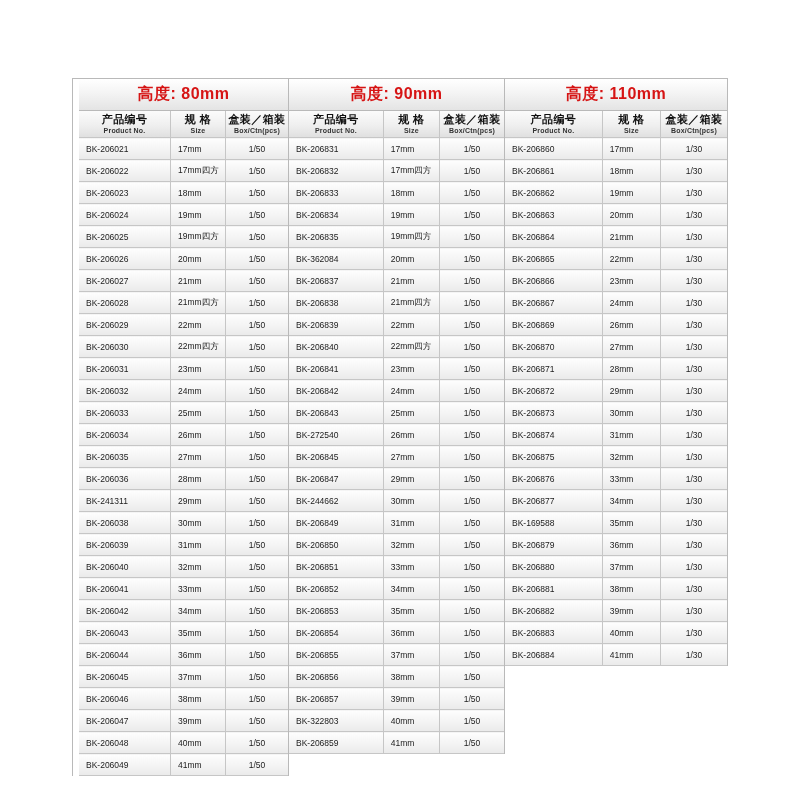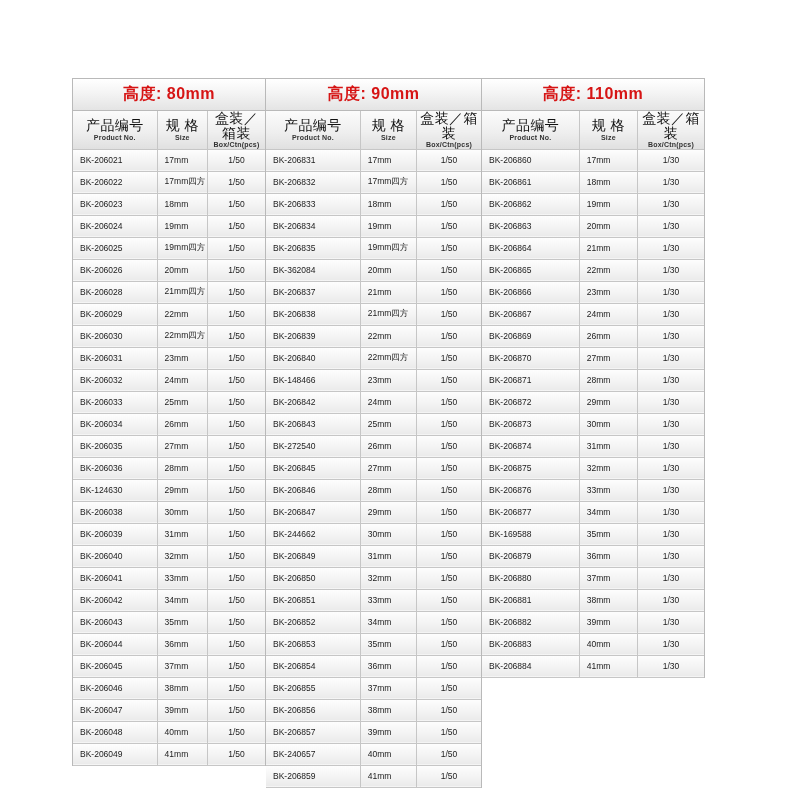--- a/index.html
+++ b/index.html
@@ -21,21 +21,21 @@
     width: 656px;
     display: flex;
     align-items: flex-start;
   }
   .col {
     border-left: 1px solid #b9b9b9;
     border-top: 1px solid #b9b9b9;
     border-right: 1px solid #b9b9b9;
     box-sizing: border-box;
   }
-  .col.c1 { width: 194px; }
+  .col.c1 { width: 217px; padding-left: 6px; }
   .col.c2 { width: 216px; border-left: none; }
   .col.c3 { width: 223px; border-left: none; }
 
   .head {
     height: 31px;
     display: flex;
     align-items: center;
     justify-content: center;
     border-bottom: 1px solid #b9b9b9;
     background: linear-gradient(to bottom, #ffffff 0%, #f4f4f4 45%, #e4e4e4 100%);
@@ -66,22 +66,22 @@
     vertical-align: middle;
   }
   .th-inner {
     display: flex;
     flex-direction: column;
     align-items: center;
     justify-content: center;
     line-height: 1.05;
   }
   .th-cn {
-    font-size: 14px;
-    font-weight: normal;
+    font-size: 11px;
+    font-weight: bold;
     color: #111;
     letter-spacing: .4px;
   }
   .th-en {
     font-size: 7px;
     color: #333;
     letter-spacing: .2px;
     margin-top: 1px;
   }
   tbody tr { height: 21px; }
@@ -200,20 +200,31 @@
             </td>
             <td>
               <div class="cell c-size">20mm</div>
             </td>
             <td>
               <div class="cell c-box">1/50</div>
             </td>
           </tr>
           <tr>
             <td>
+              <div class="cell c-code">BK-206027</div>
+            </td>
+            <td>
+              <div class="cell c-size">21mm</div>
+            </td>
+            <td>
+              <div class="cell c-box">1/50</div>
+            </td>
+          </tr>
+          <tr>
+            <td>
               <div class="cell c-code">BK-206028</div>
             </td>
             <td>
               <div class="cell c-size">21mm四方</div>
             </td>
             <td>
               <div class="cell c-box">1/50</div>
             </td>
           </tr>
           <tr>
@@ -299,21 +310,21 @@
             </td>
             <td>
               <div class="cell c-size">28mm</div>
             </td>
             <td>
               <div class="cell c-box">1/50</div>
             </td>
           </tr>
           <tr>
             <td>
-              <div class="cell c-code">BK-124630</div>
+              <div class="cell c-code">BK-241311</div>
             </td>
             <td>
               <div class="cell c-size">29mm</div>
             </td>
             <td>
               <div class="cell c-box">1/50</div>
             </td>
           </tr>
           <tr>
             <td>
@@ -584,21 +595,21 @@
             </td>
             <td>
               <div class="cell c-size">22mm四方</div>
             </td>
             <td>
               <div class="cell c-box">1/50</div>
             </td>
           </tr>
           <tr>
             <td>
-              <div class="cell c-code">BK-148466</div>
+              <div class="cell c-code">BK-206841</div>
             </td>
             <td>
               <div class="cell c-size">23mm</div>
             </td>
             <td>
               <div class="cell c-box">1/50</div>
             </td>
           </tr>
           <tr>
             <td>
@@ -639,31 +650,20 @@
             </td>
             <td>
               <div class="cell c-size">27mm</div>
             </td>
             <td>
               <div class="cell c-box">1/50</div>
             </td>
           </tr>
           <tr>
             <td>
-              <div class="cell c-code">BK-206846</div>
-            </td>
-            <td>
-              <div class="cell c-size">28mm</div>
-            </td>
-            <td>
-              <div class="cell c-box">1/50</div>
-            </td>
-          </tr>
-          <tr>
-            <td>
               <div class="cell c-code">BK-206847</div>
             </td>
             <td>
               <div class="cell c-size">29mm</div>
             </td>
             <td>
               <div class="cell c-box">1/50</div>
             </td>
           </tr>
           <tr>
@@ -771,21 +771,21 @@
             </td>
             <td>
               <div class="cell c-size">39mm</div>
             </td>
             <td>
               <div class="cell c-box">1/50</div>
             </td>
           </tr>
           <tr>
             <td>
-              <div class="cell c-code">BK-240657</div>
+              <div class="cell c-code">BK-322803</div>
             </td>
             <td>
               <div class="cell c-size">40mm</div>
             </td>
             <td>
               <div class="cell c-box">1/50</div>
             </td>
           </tr>
           <tr>
             <td>

